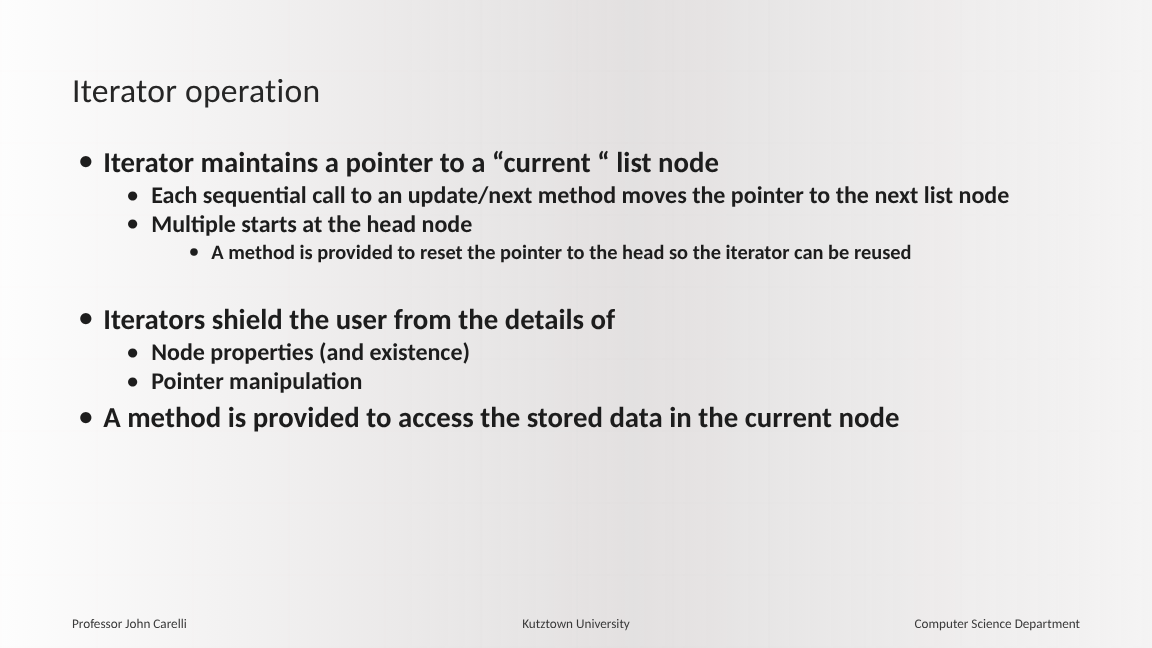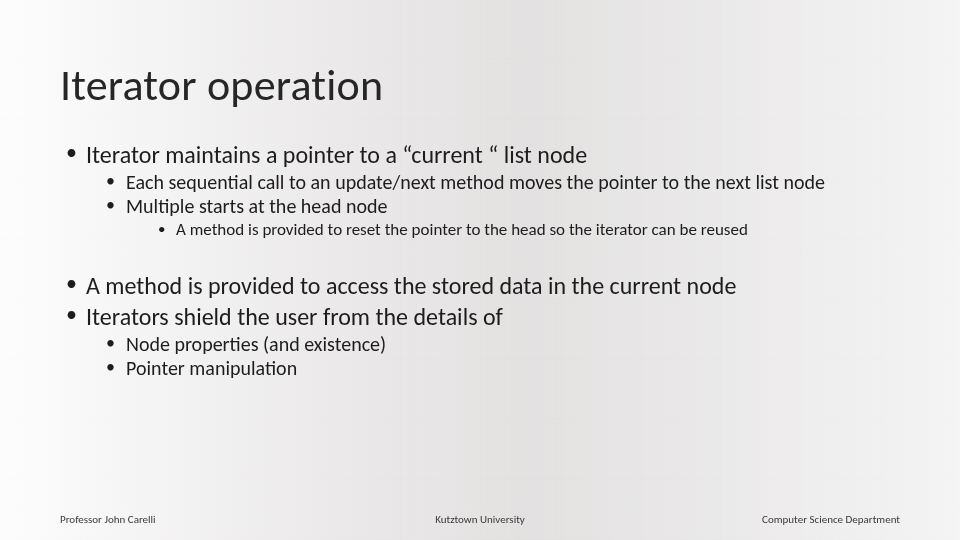--- a/index.html
+++ b/index.html
@@ -30,38 +30,39 @@
         transparent 2px 60px);
     filter: blur(0.3px);
   }
   .slide {
     position: absolute;
     inset: 0;
     padding: 58px 60px 0 60px;
     box-sizing: border-box;
   }
   .title {
-    font-size: 44px;
+    font-size: 28px;
     font-weight: 400;
     letter-spacing: 0.2px;
     margin: 0 0 28px 0;
     color: #262626;
   }
   ul {
     list-style: none;
     margin: 0;
     padding: 0;
   }
   .lvl1 > li {
     position: relative;
     padding-left: 26px;
     font-size: 24px;
     line-height: 1.22;
     margin-bottom: 2px;
     color: #1d1d1d;
+    font-weight: bold;
   }
   .lvl1 > li::before {
     content: "•";
     position: absolute;
     left: 6px;
     top: 0;
     font-size: 22px;
   }
   .lvl2 {
     margin-top: 2px;
@@ -149,33 +150,33 @@
               <span>A method is provided to reset the pointer to the head so the iterator can be reused</span>
             </li>
           </ul>
         </li>
       </ul>
     </li>
 
     <div class="gap"></div>
 
     <li>
-      <span>A method is provided to access the stored data in the current node</span>
-    </li>
-
-    <li>
       <span>Iterators shield the user from the details of</span>
       <ul class="lvl2">
         <li>
           <span>Node properties (and existence)</span>
         </li>
         <li>
           <span>Pointer manipulation</span>
         </li>
       </ul>
+    </li>
+
+    <li>
+      <span>A method is provided to access the stored data in the current node</span>
     </li>
 
     <div class="gap-sm"></div>
 
 
   </ul>
 
   <div class="footer">
     <span>Professor John Carelli</span>
     <span class="footer-center">Kutztown University</span>

